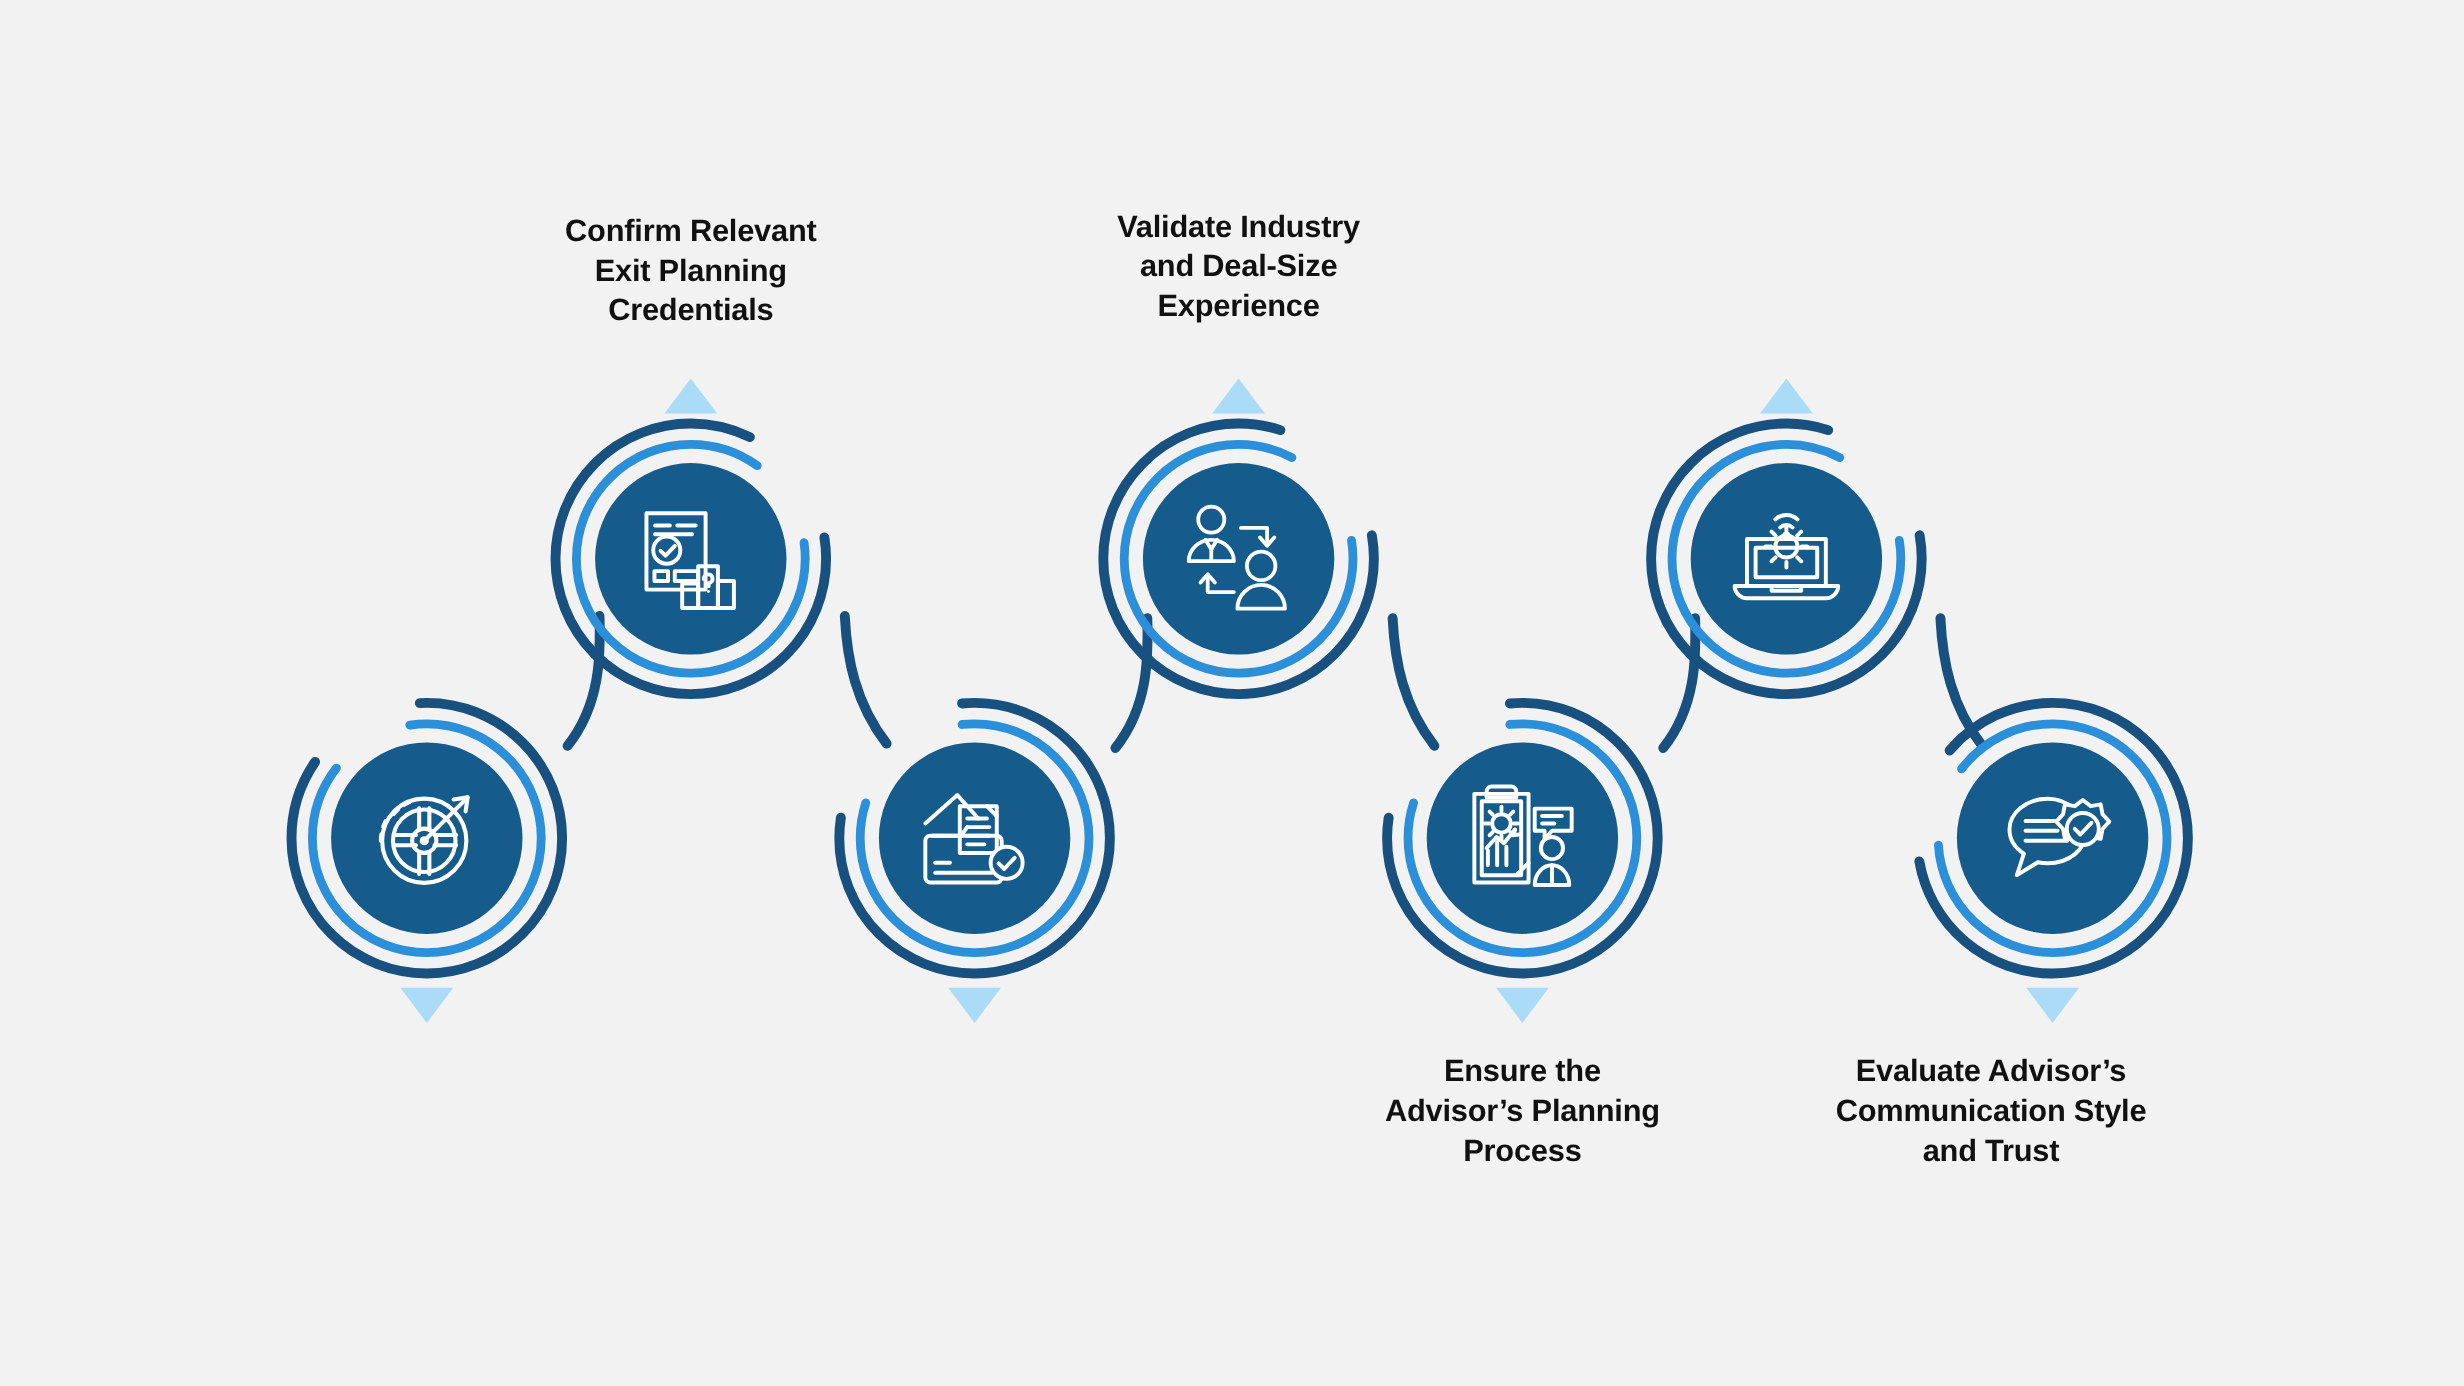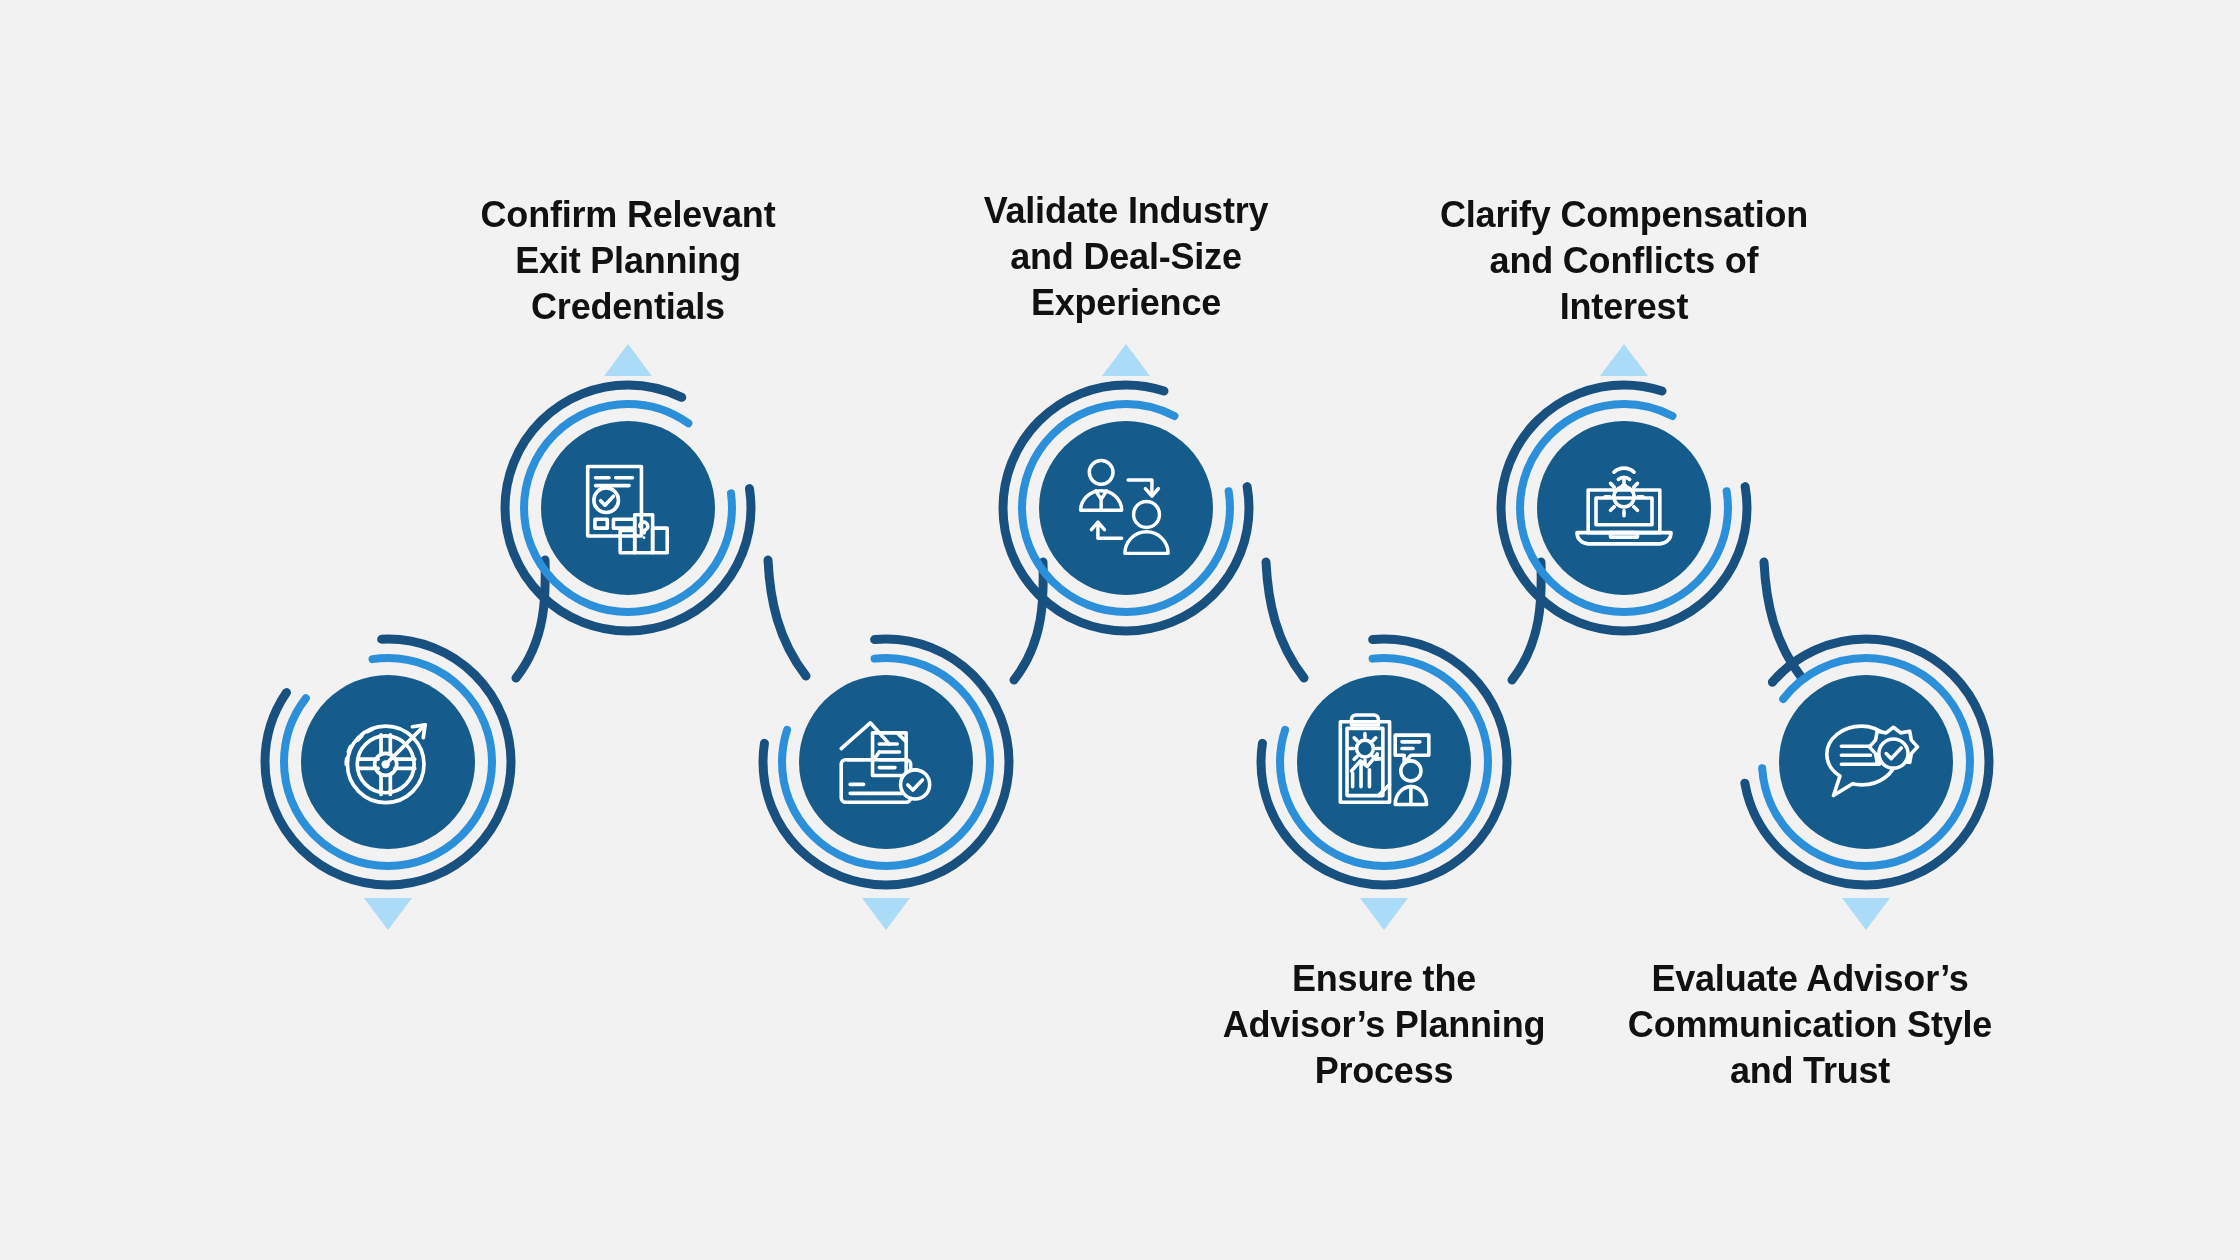--- a/index.html
+++ b/index.html
@@ -8,21 +8,21 @@
     background:#f2f2f2;
     font-family:"Liberation Sans", sans-serif;
     overflow:hidden;
   }
   #stage{position:relative;width:2240px;height:1260px;}
   #art{position:absolute;inset:0;width:2240px;height:1260px;}
   .label{
     position:absolute;
     text-align:center;
     font-weight:700;
-    font-size:36px;
+    font-size:28px;
     line-height:1.28;
     color:#111111;
     letter-spacing:-0.2px;
     white-space:pre-line;
   }
 </style>
 </head>
 <body>
 
 <div id="stage">
@@ -211,23 +211,20 @@
   </svg>
 
   <div class="label" style="left:418px;top:192px;width:420px;">Confirm Relevant
 Exit Planning
 Credentials</div>
 
   <div class="label" style="left:916px;top:188px;width:420px;">Validate Industry
 and Deal-Size
 Experience</div>
 
-  <div class="label" style="left:1404px;top:192px;width:440px;">Clarify Compensation
-and Conflicts of
-Interest</div>
 
 
 
   <div class="label" style="left:1174px;top:956px;width:420px;">Ensure the
 Advisor’s Planning
 Process</div>
 
   <div class="label" style="left:1580px;top:956px;width:460px;">Evaluate Advisor’s
 Communication Style
 and Trust</div>

